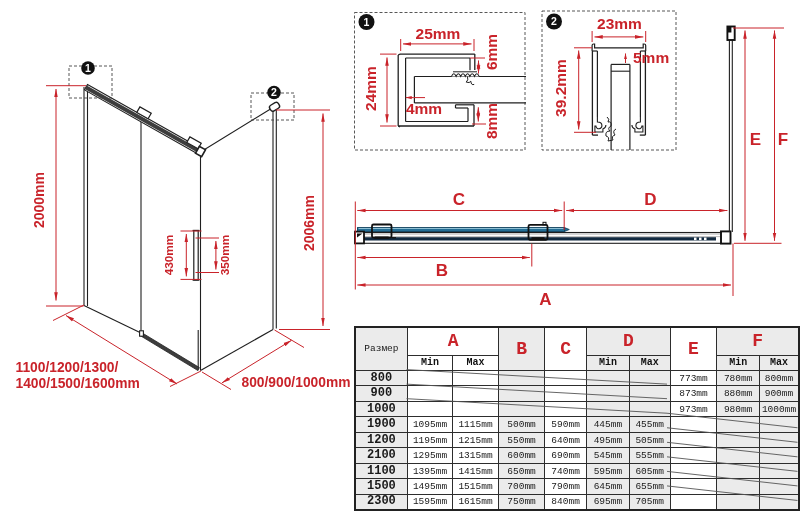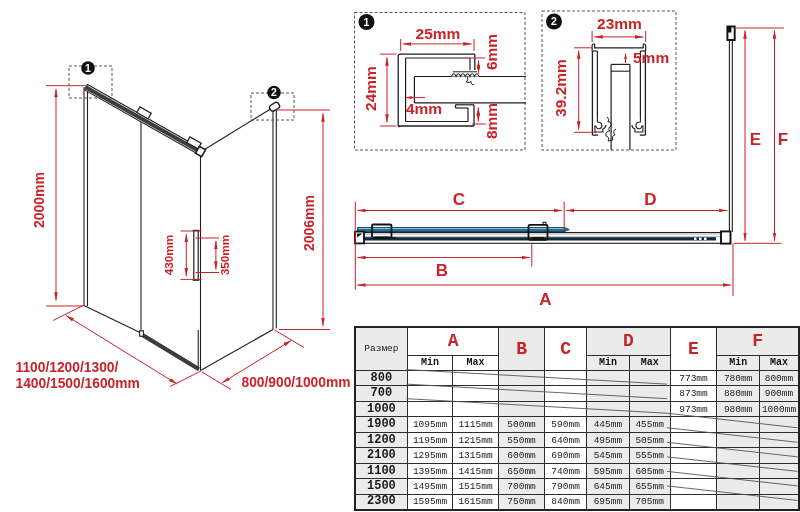--- a/index.html
+++ b/index.html
@@ -51,21 +51,21 @@
           <td>&nbsp;</td>
           <td class="g">&nbsp;</td>
           <td>&nbsp;</td>
           <td class="g">&nbsp;</td>
           <td class="g">&nbsp;</td>
           <td>773mm</td>
           <td class="g">780mm</td>
           <td class="g">800mm</td>
         </tr>
 <tr style="height:13.8px">
-          <td class="g rl">700</td>
+          <td class="g rl">900</td>
           <td>&nbsp;</td>
           <td>&nbsp;</td>
           <td class="g">&nbsp;</td>
           <td>&nbsp;</td>
           <td class="g">&nbsp;</td>
           <td class="g">&nbsp;</td>
           <td>873mm</td>
           <td class="g">880mm</td>
           <td class="g">900mm</td>
         </tr>

